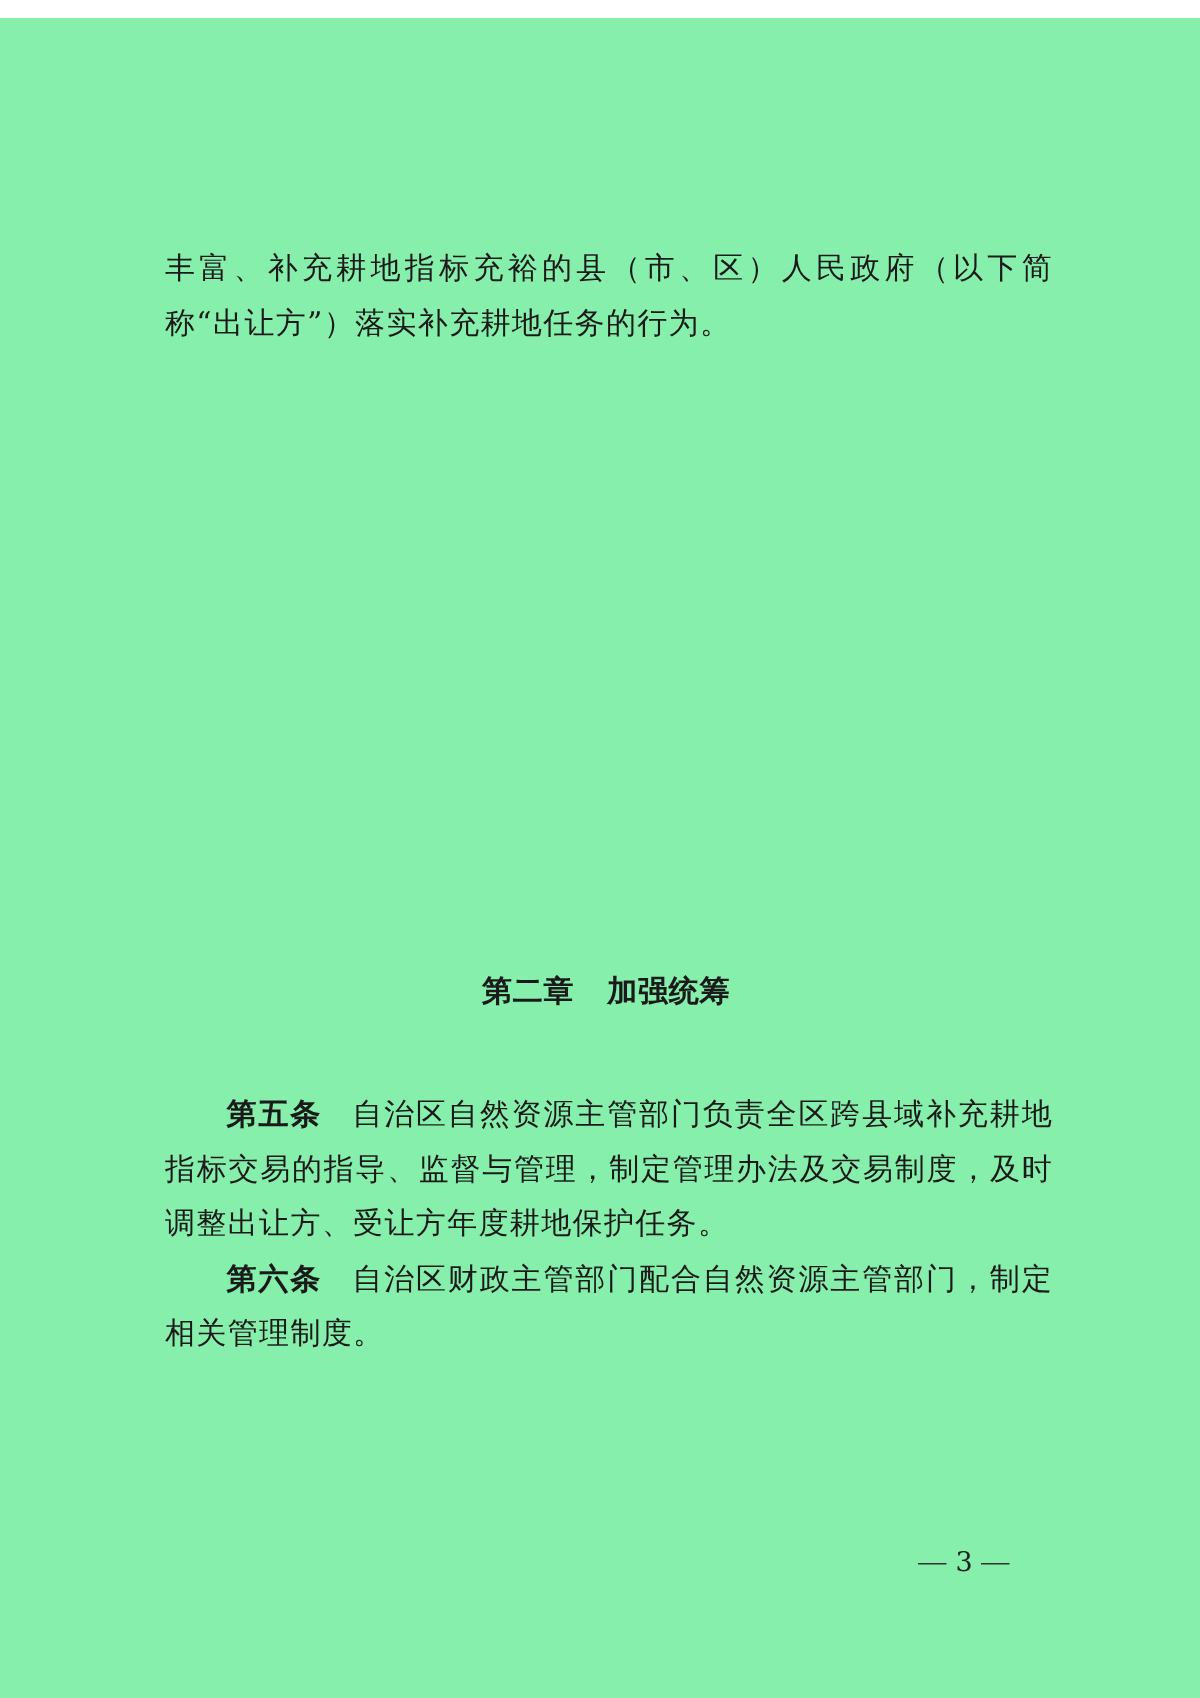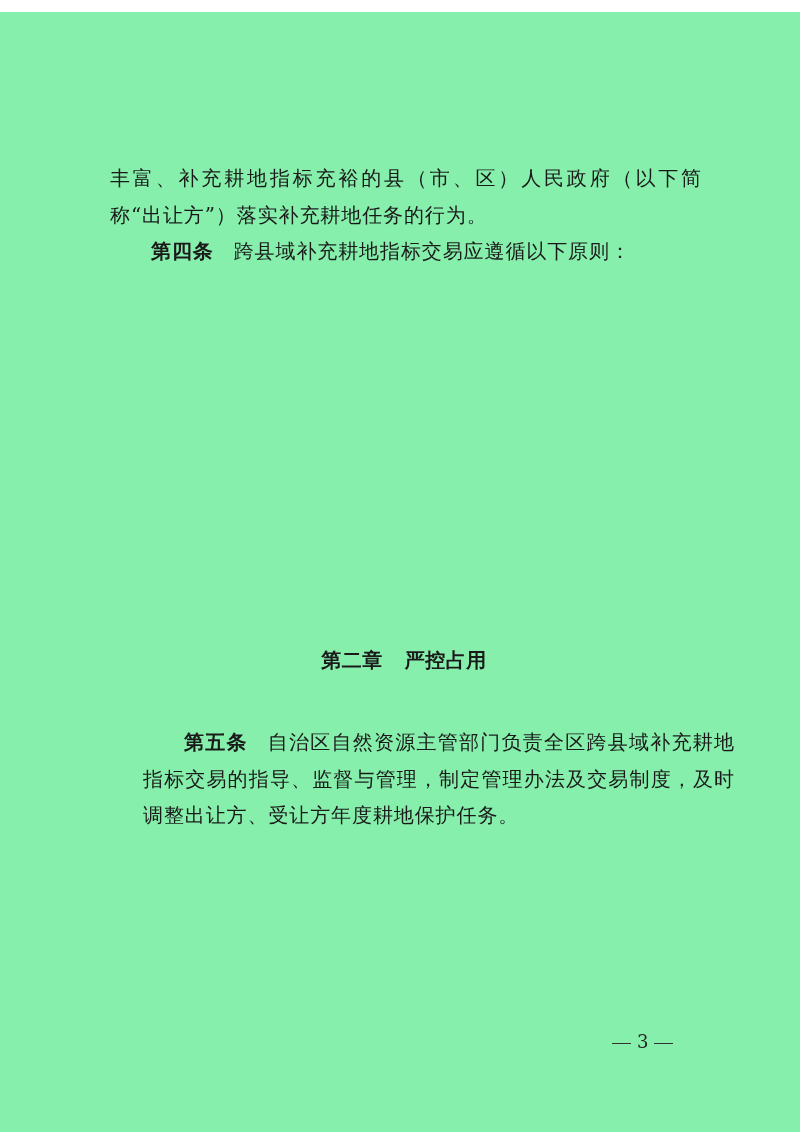--- a/index.html
+++ b/index.html
@@ -80,32 +80,32 @@
   </style>
 </head>
 <body>
 
 <div class="page">
 
   <div class="body-text" style="top:148px;">
     <p class="para">
       <span>丰富、补充耕地指标充裕的县（市、区）人民政府（以下简称“出让方”）落实补充耕地任务的行为。</span>
     </p>
-    <p class="para indent">
-      <span class="article-label">第四条</span><span>跨县域补充耕地指标交易应遵循以下原则：</span>
-    </p>
   </div>
 
   <div class="chapter-heading">
-    <span>第二章</span><span class="gap"></span><span>严控占用</span>
+    <span>第二章</span><span class="gap"></span><span>加强统筹</span>
   </div>
 
-  <div class="body-text" style="top:712px;margin-left:33px;">
+  <div class="body-text" style="top:712px;">
     <p class="para indent">
       <span class="article-label">第五条</span><span>自治区自然资源主管部门负责全区跨县域补充耕地指标交易的指导、监督与管理，制定管理办法及交易制度，及时调整出让方、受让方年度耕地保护任务。</span>
+    </p>
+    <p class="para indent">
+      <span class="article-label">第六条</span><span>自治区财政主管部门配合自然资源主管部门，制定相关管理制度。</span>
     </p>
   </div>
 
   <div class="page-number">
     <span class="dash"></span><span>3</span><span class="dash"></span>
   </div>
 
 </div>
 
 </body></html>

